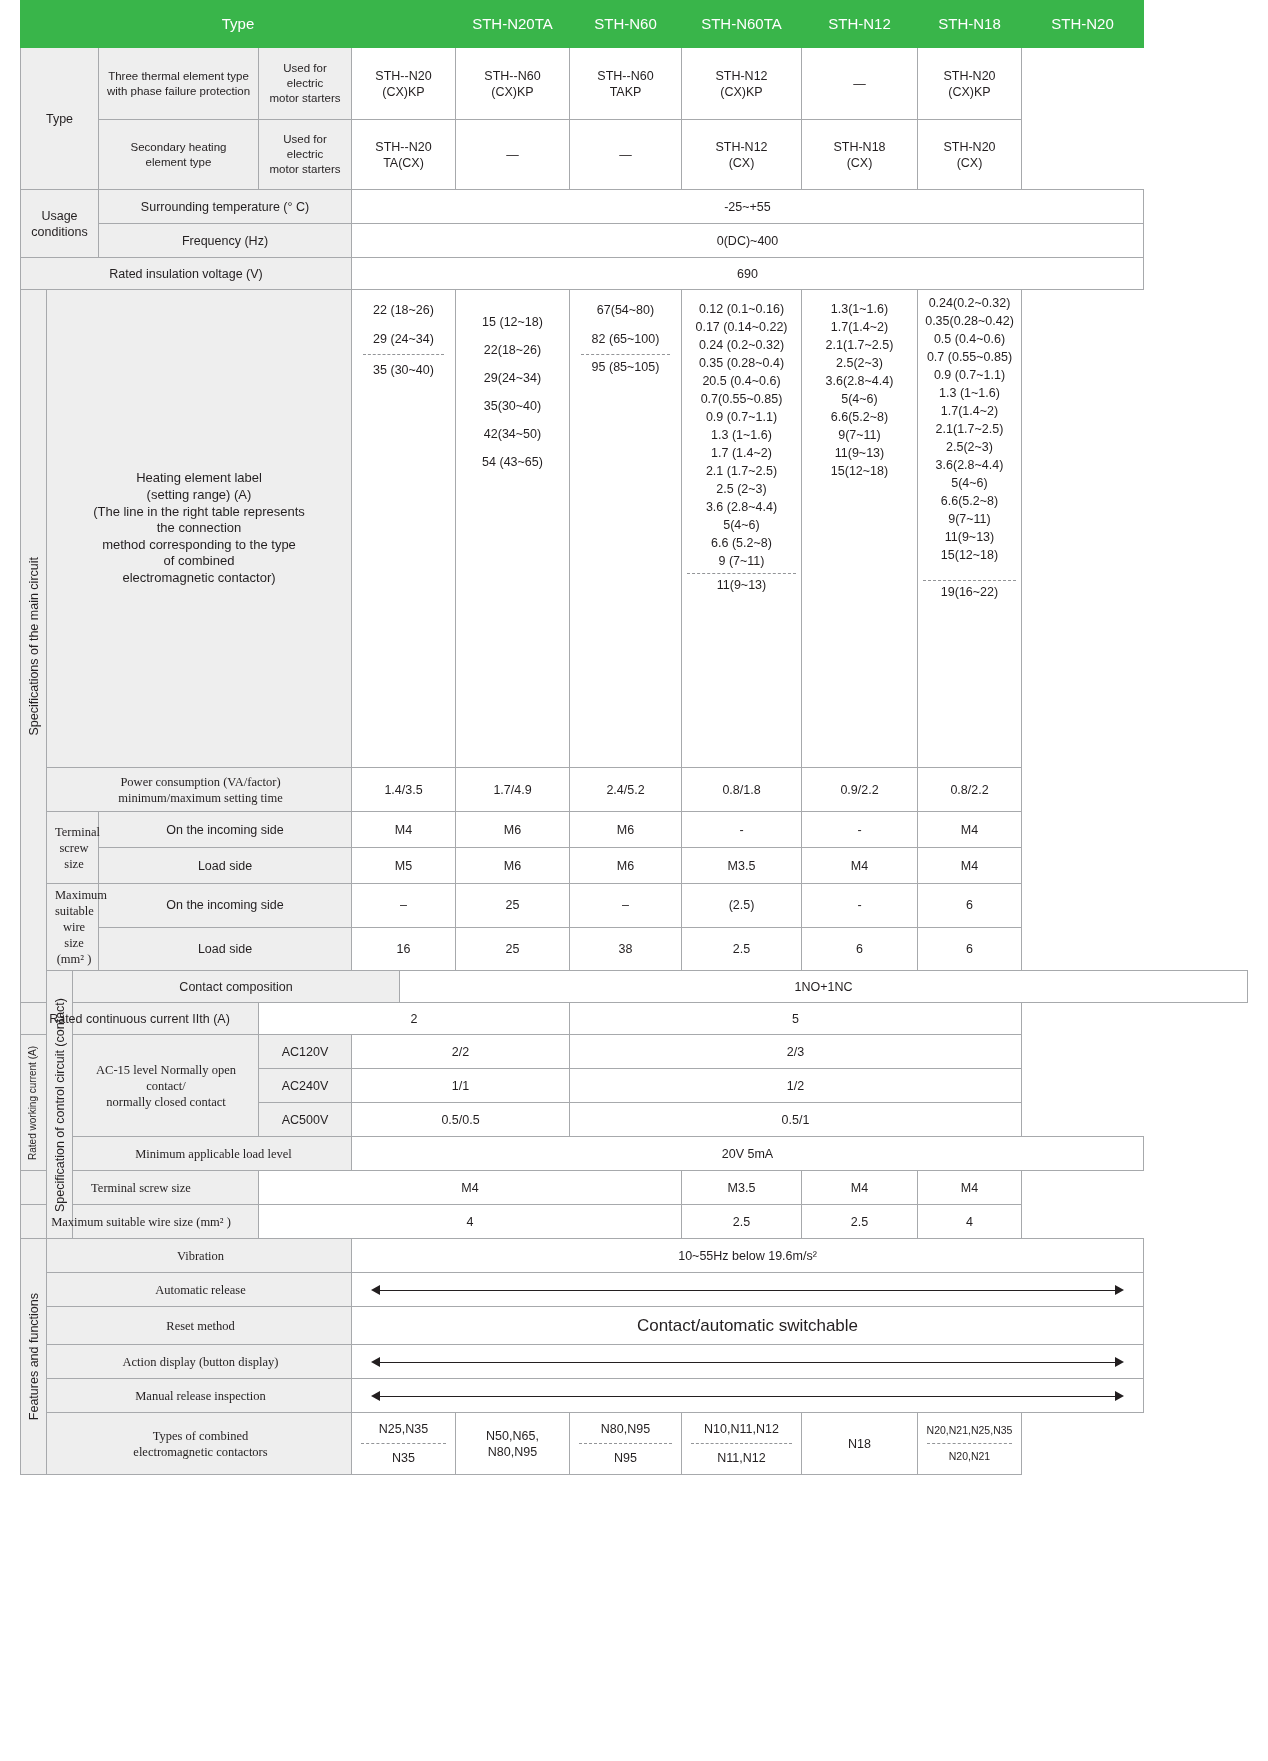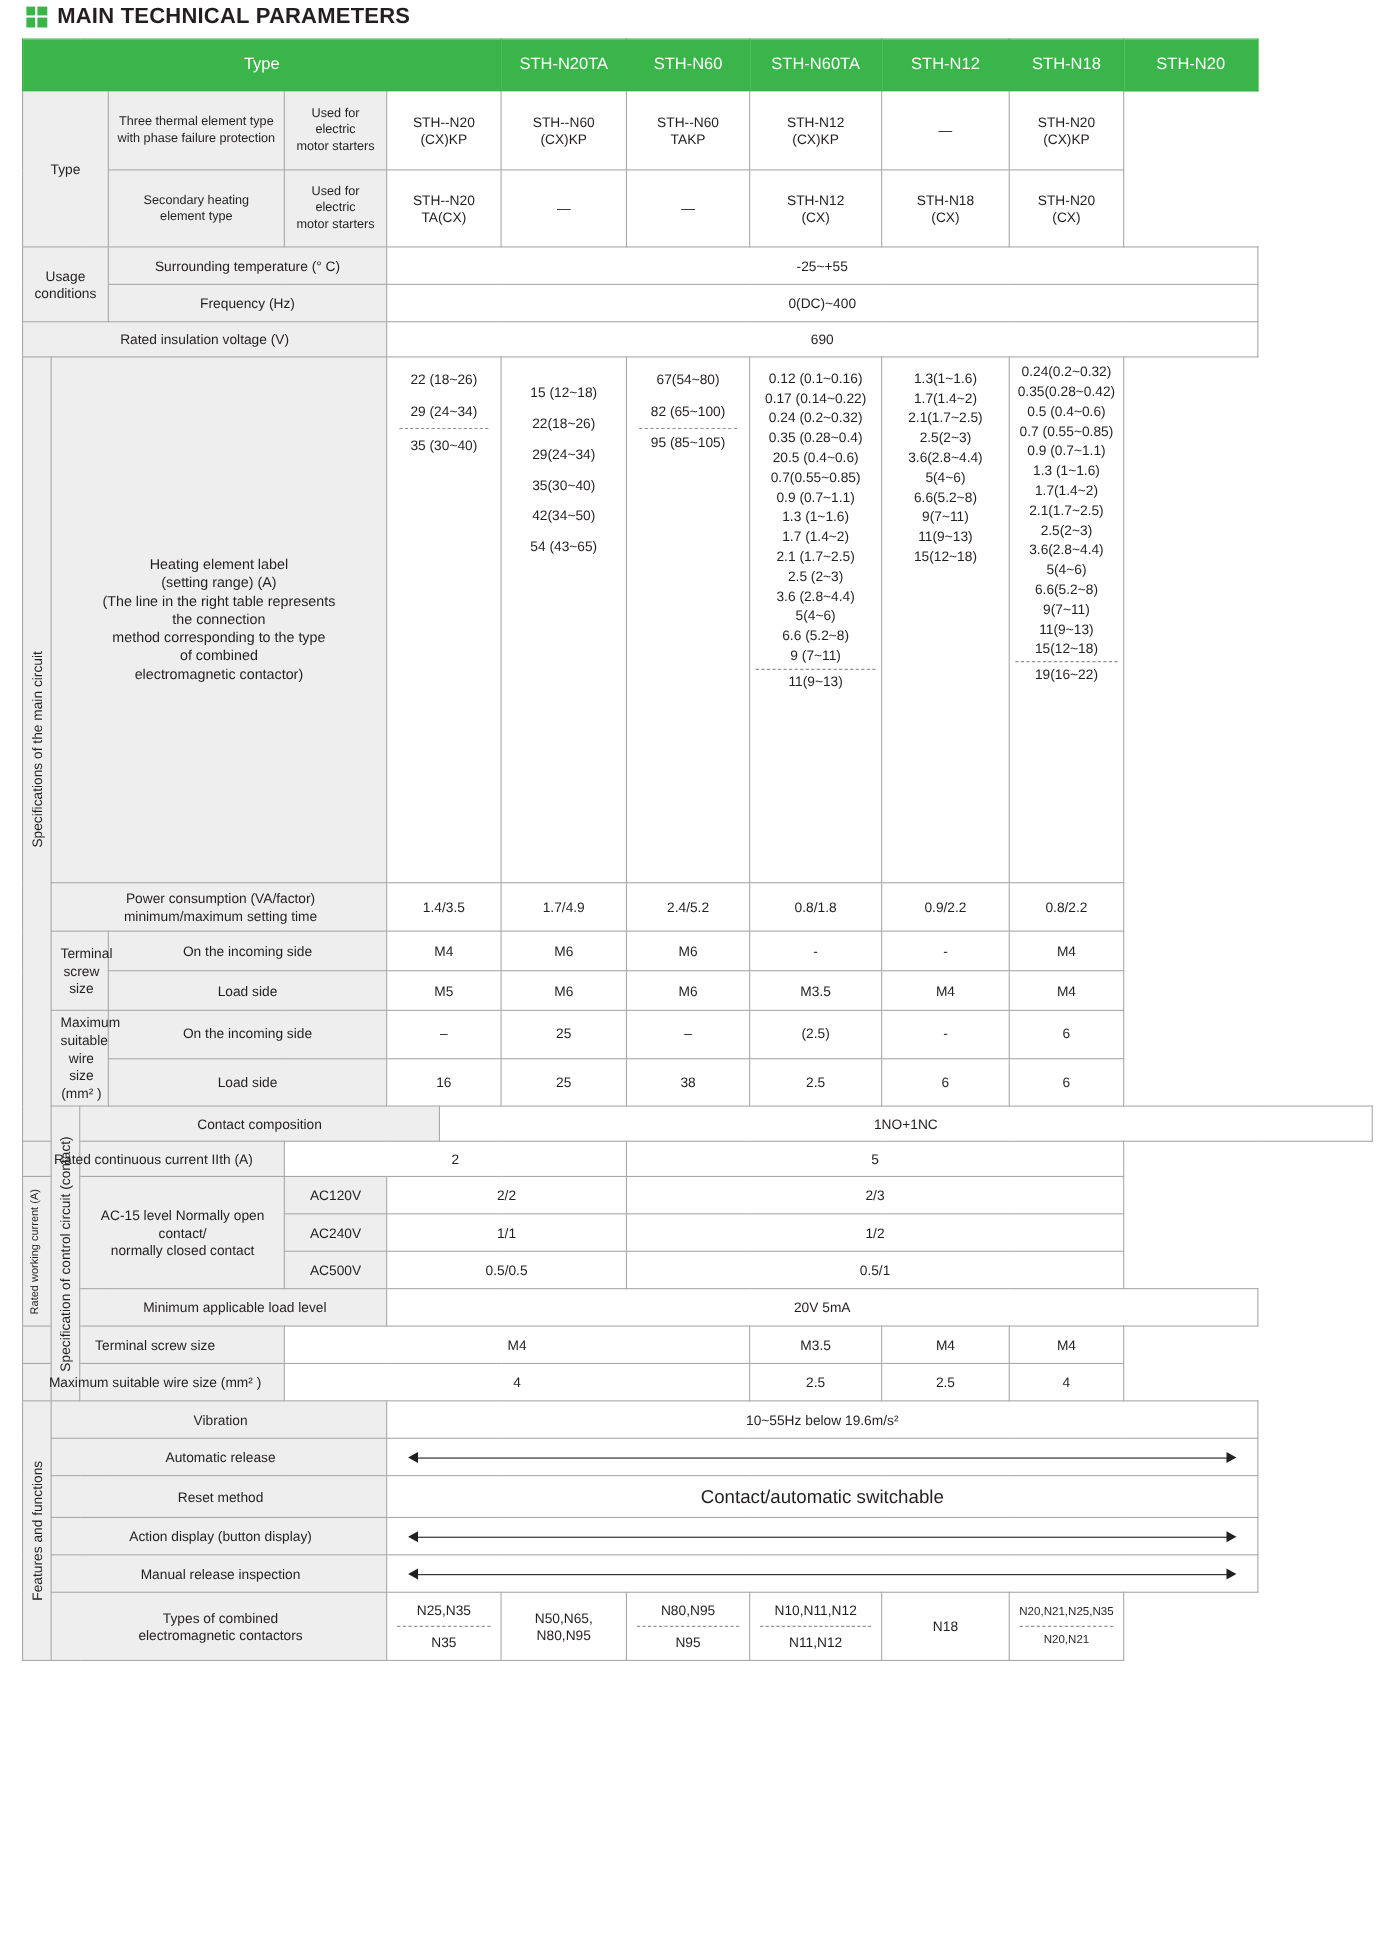--- a/index.html
+++ b/index.html
@@ -53,21 +53,21 @@
   }
   .hdr-green {
     background: #39b54a;
     color: #ffffff;
     font-size: 15px;
     height: 47px;
     border-color: #39b54a !important;
   }
   .shade { background: #eeeeee; }
   .white { background: #ffffff; }
-  .left { text-align: left; }
+  .left { text-align: left; font-family: Liberation Serif, serif; }
   .small { font-size: 11.5px; }
   .xsmall { font-size: 10.5px; }
 
   
   .vert {
     width: 26px;
     padding: 0;
   }
   .vert span {
     display: block;
@@ -115,29 +115,20 @@
     border-bottom: 5px solid transparent;
     border-left: 9px solid #231f20;
   }
   .script { font-size: 17px; }
 </style>
 </head>
 <body>
 
 <div class="page">
 
-  <div class="doc-header">
-    <span class="logo-mark">
-      <i class="a"></i>
-        <i class="b"></i>
-        <i class="c"></i>
-        <i class="d"></i>
-    </span>
-    <span class="doc-title">MAIN TECHNICAL PARAMETERS</span>
-  </div>
 
   <table class="spec">
     <colgroup>
       <col style="width:26px">
       <col style="width:26px">
       <col style="width:26px">
       <col style="width:160px">
       <col style="width:93px">
       <col style="width:48px">
       <col style="width:56px">
@@ -277,21 +268,21 @@
         <div>1.3 (1~1.6)</div>
         <div>1.7(1.4~2)</div>
         <div>2.1(1.7~2.5)</div>
         <div>2.5(2~3)</div>
         <div>3.6(2.8~4.4)</div>
         <div>5(4~6)</div>
         <div>6.6(5.2~8)</div>
         <div>9(7~11)</div>
         <div>11(9~13)</div>
         <div>15(12~18)</div>
-        <div style="border-top:1px dashed #939598;margin-top:2px;padding-top:3px">19(16~22)</div>
+        <div style="border-top:1px dashed #939598;margin-top:16px;padding-top:3px">19(16~22)</div>
       </td>
     </tr>
 
     <tr>
       <td class="shade left" colspan="4" style="height:44px;padding-left:8px">
         <div>Power consumption (VA/factor)</div>
         <div>minimum/maximum setting time</div>
       </td>
       <td class="white" colspan="2">1.4/3.5</td>
       <td class="white">1.7/4.9</td>

